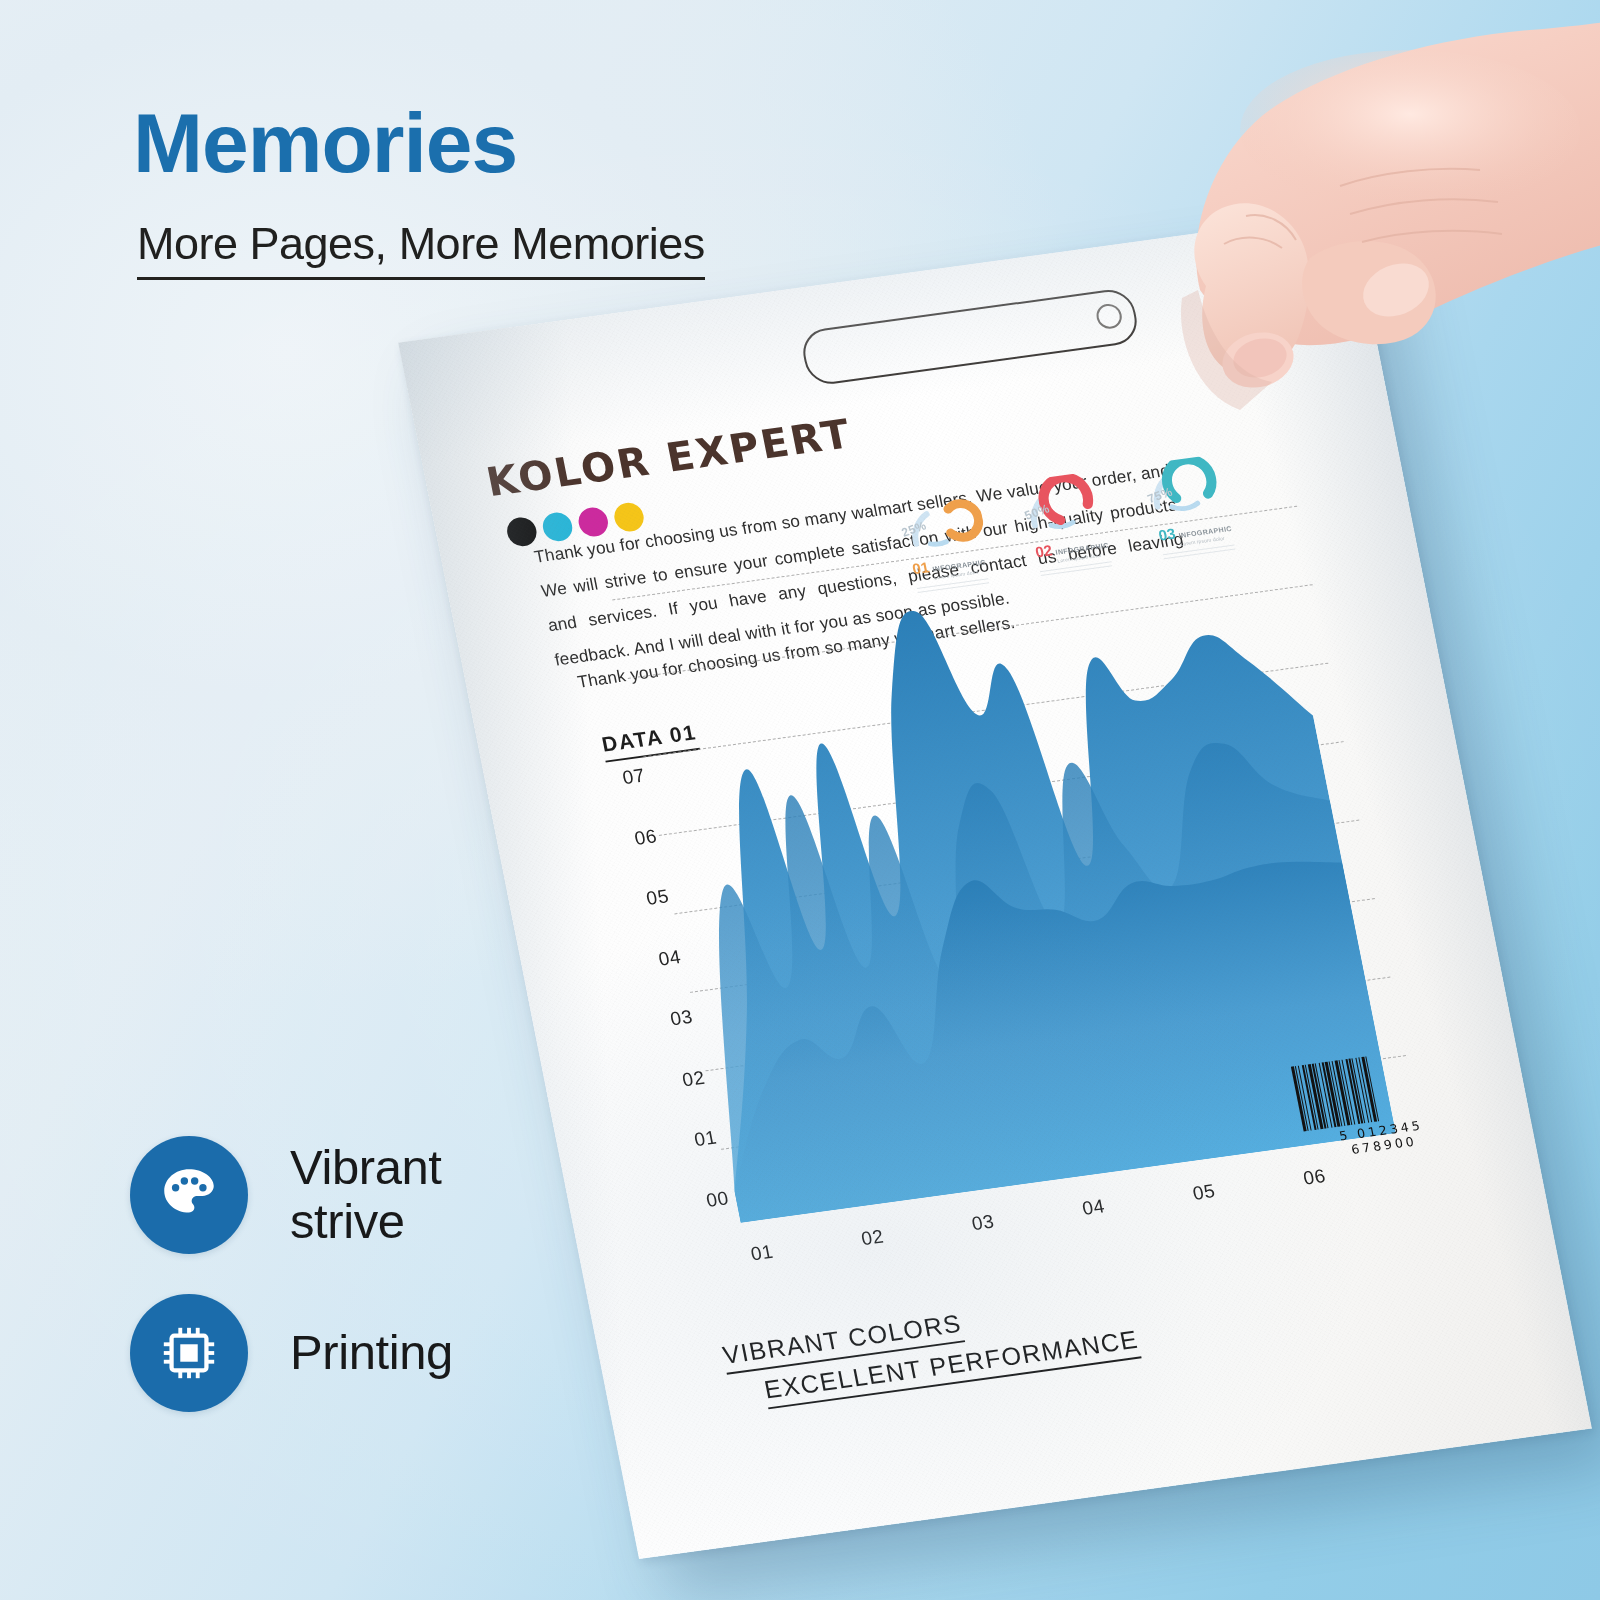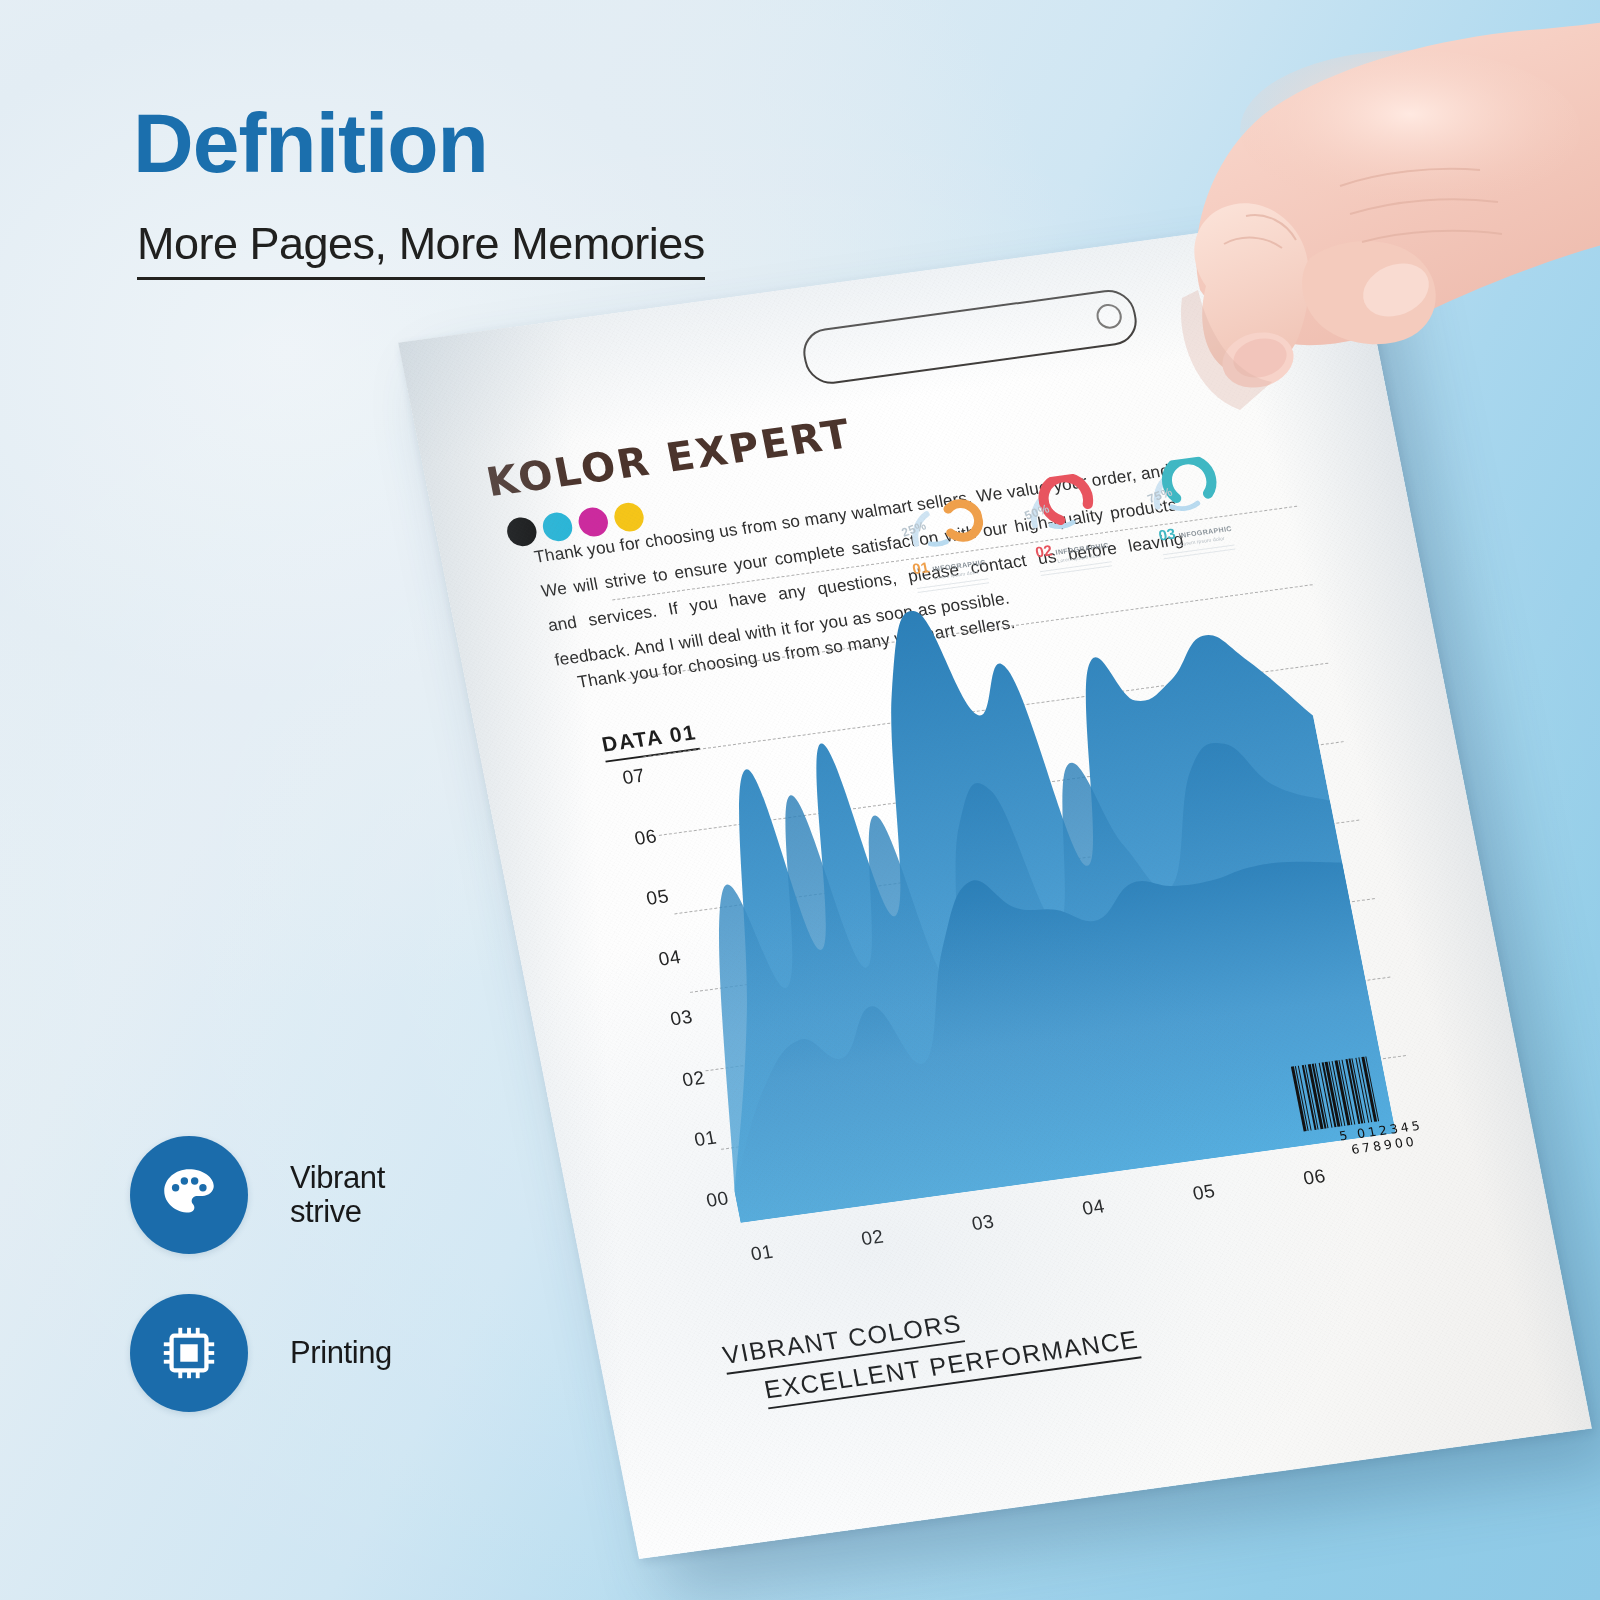--- a/index.html
+++ b/index.html
@@ -35,21 +35,21 @@
 
   
   #features{position:absolute;left:130px;top:1136px;width:520px;}
   .feat{display:flex;align-items:center;margin-bottom:40px;}
   .feat-badge{
     width:118px;height:118px;border-radius:50%;background:#1b6cab;
     display:flex;align-items:center;justify-content:center;flex:0 0 118px;
     box-shadow:0 2px 6px rgba(30,80,120,.16);
   }
   .feat-label{
-    margin-left:42px;font-size:31px;line-height:1.1;color:#18191a;letter-spacing:-.4px;
+    margin-left:42px;font-size:49px;line-height:1.1;color:#18191a;letter-spacing:-.4px;
   }
 
   
   #sheet-wrap{
     position:absolute;left:418px;top:262px;width:960px;height:1240px;
     transform:rotate(-11.2deg) skewY(3.4deg);
     transform-origin:60% 10%;
   }
   #sheet{
     position:absolute;inset:0;
@@ -162,21 +162,21 @@
   #hand{position:absolute;left:1010px;top:-10px;width:610px;height:470px;}
 </style>
 </head>
 <body>
 
 <div id="bg"></div>
 <div id="bg-vignette"></div>
 
 <div id="headline">
   <div class="h1">
-    <span class="l2">Defnition</span>
+    <span class="l2">Memories</span>
   </div>
   <div class="sub">More Pages, More Memories</div>
 </div>
 
 <div id="features">
 
   <div class="feat">
     <div class="feat-badge">
       <svg width="66" height="66" viewBox="0 0 64 64">
         <path fill="#ffffff" d="M32 7C18.8 7 8 16.4 8 28c0 11.6 10.8 21 24 21c2.9 0 5.2-2.1 5.2-4.8c0-1.3-.5-2.4-1.3-3.3c-.8-.9-1.3-2-1.3-3.2c0-2.7 2.3-4.8 5.2-4.8H45c6.1 0 11-4.3 11-9.6C56 14.6 45.2 7 32 7z"></path>

